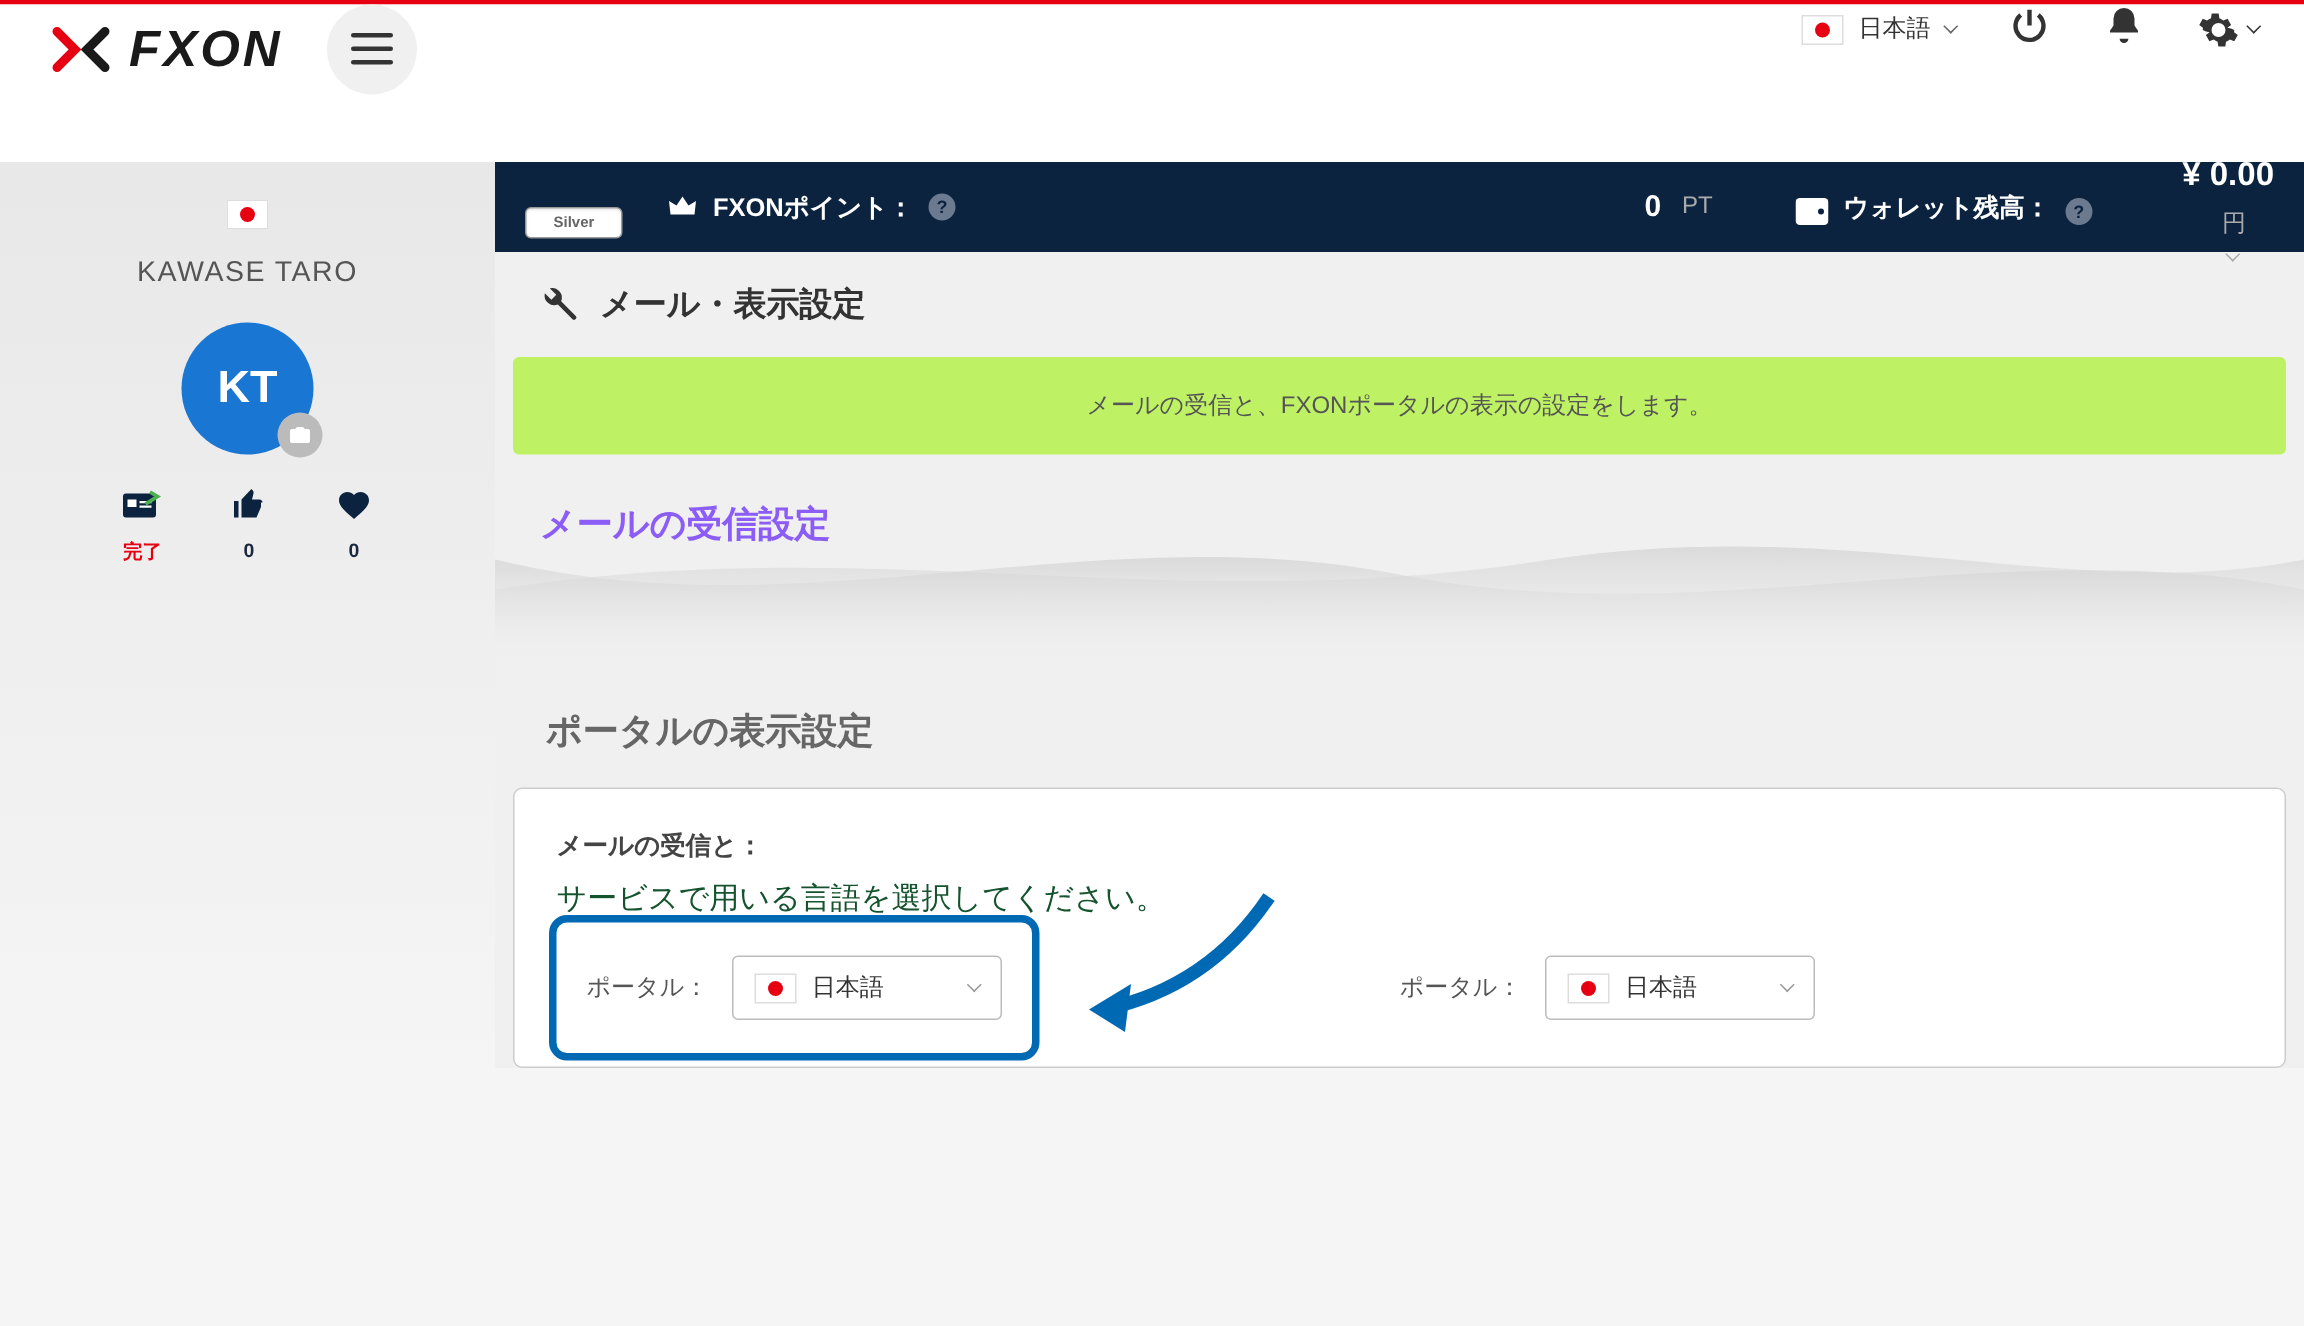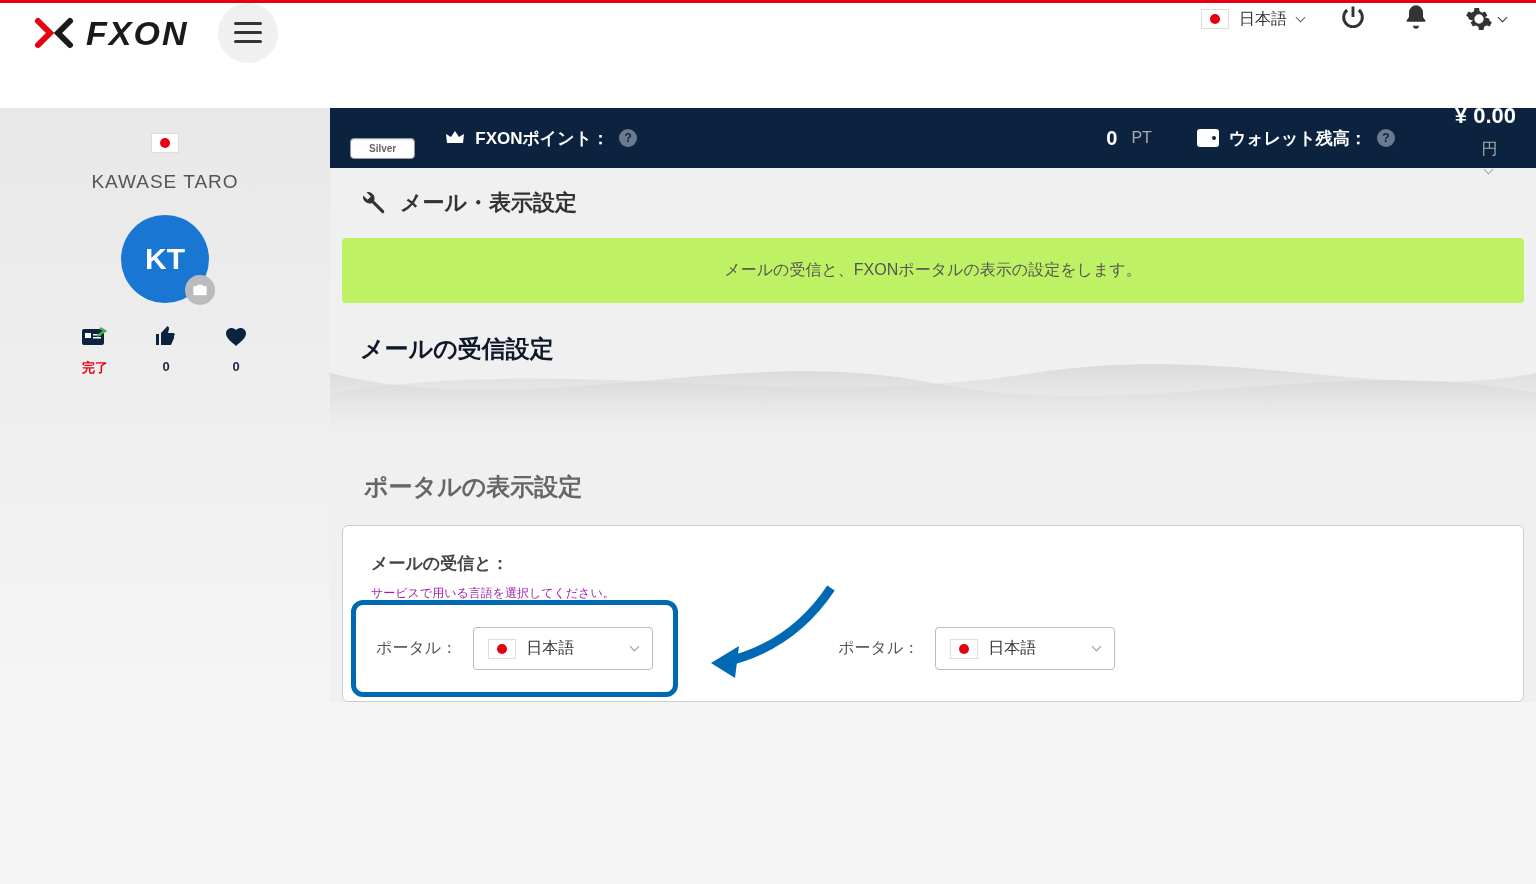--- a/index.html
+++ b/index.html
@@ -50,34 +50,34 @@
     .wallet-val { font-size: 22px; font-weight: bold; }
     .curr-unit { font-size: 16px; color: #aaa; margin-left: 8px; }
     
     .page-content { padding: 0; background: #f0f0f0; }
     
     .section-header { background: #f0f0f0; padding: 20px 30px; display: flex; align-items: center; gap: 14px; }
     .section-header h1 { font-size: 22px; font-weight: bold; color: #333; }
     
     .desc-bar { background: #bef264; padding: 22px 30px; text-align: center; font-size: 16px; color: #555; margin: 0 12px 12px 12px; border-radius: 4px; }
     
-    .section-title { font-size: 24px; font-weight: bold; color: #0f172a; padding: 18px 30px; }
+    .section-title { font-size: 24px; font-weight: bold; color: #8b5cf6; padding: 18px 30px; }
     
     .wave-container { position: relative; height: 100px; margin-top: -40px; }
     .wave { position: absolute; width: 100%; height: 100%; }
     
     .portal-section { padding: 0 12px; }
     .portal-title { font-size: 24px; font-weight: bold; color: #666; padding: 28px 22px 22px; }
     .portal-desc { background: #ededed; padding: 24px 26px; font-size: 16px; color: #666; line-height: 1.7; border-radius: 4px; margin-bottom: 22px; }
     
     .settings-box { border: 1px solid #ccc; border-radius: 6px; background: #fff; padding: 26px 28px; }
     .setting-label { font-size: 17px; font-weight: bold; color: #444; margin-bottom: 10px; }
-    .setting-sublabel { font-size: 12px; color: #a21caf; margin-bottom: 20px; }
-    
-    .selects-row { display: flex; align-items: center; position: relative; }
+    .setting-sublabel { font-size: 20px; color: #14532d; margin-bottom: 20px; }
+    
+    .selects-row { display: flex; align-items: center; gap: 80px; position: relative; margin-left: 15px; }
     .select-group { display: flex; align-items: center; gap: 16px; }
     .select-group.highlighted { border: 5px solid #0069b4; border-radius: 12px; padding: 22px 20px; margin: -22px -20px; }
     .select-label { font-size: 16px; color: #555; }
     .custom-select { border: 1px solid #bbb; border-radius: 4px; padding: 10px 14px; display: flex; align-items: center; gap: 10px; width: 180px; cursor: pointer; background: #fff; }
     .custom-select .val { font-size: 16px; color: #333; flex: 1; }
     
     .arrow-annotation { position: absolute; left: 330px; top: -44px; }
     
     .chevron-down { display: inline-block; width: 10px; height: 10px; border-right: 2px solid currentColor; border-bottom: 2px solid currentColor; transform: rotate(45deg); margin-top: -4px; }
     .chevron-down.small { width: 7px; height: 7px; border-width: 1.5px; }
@@ -177,21 +177,21 @@
           <path d="M2 14h16l1-9-5 3-4-6-4 6-5-3 1 9z"></path>
         </svg>
         <span class="label">FXONポイント：</span>
         <span class="help-icon">?</span>
       </div>
       <div class="topbar-spacer"></div>
       <div class="topbar-item">
         <span class="points-val">0</span>
         <span class="pt-unit">PT</span>
       </div>
-      <div class="topbar-item" style="margin-left:15px;">
+      <div class="topbar-item" style="margin-left:25px;align-items:flex-end;">
         <svg width="22" height="18" viewBox="0 0 22 18" fill="#fff">
           <rect x="0" y="0" width="22" height="18" rx="3"></rect>
           <circle cx="17" cy="9" r="2" fill="#0c2340"></circle>
         </svg>
         <span class="label">ウォレット残高：</span>
         <span class="help-icon">?</span>
       </div>
       <div class="topbar-item" style="margin-left:30px;flex-direction:column;">
         <span class="wallet-val">¥ 0.00</span>
         <span class="curr-unit">円</span>

